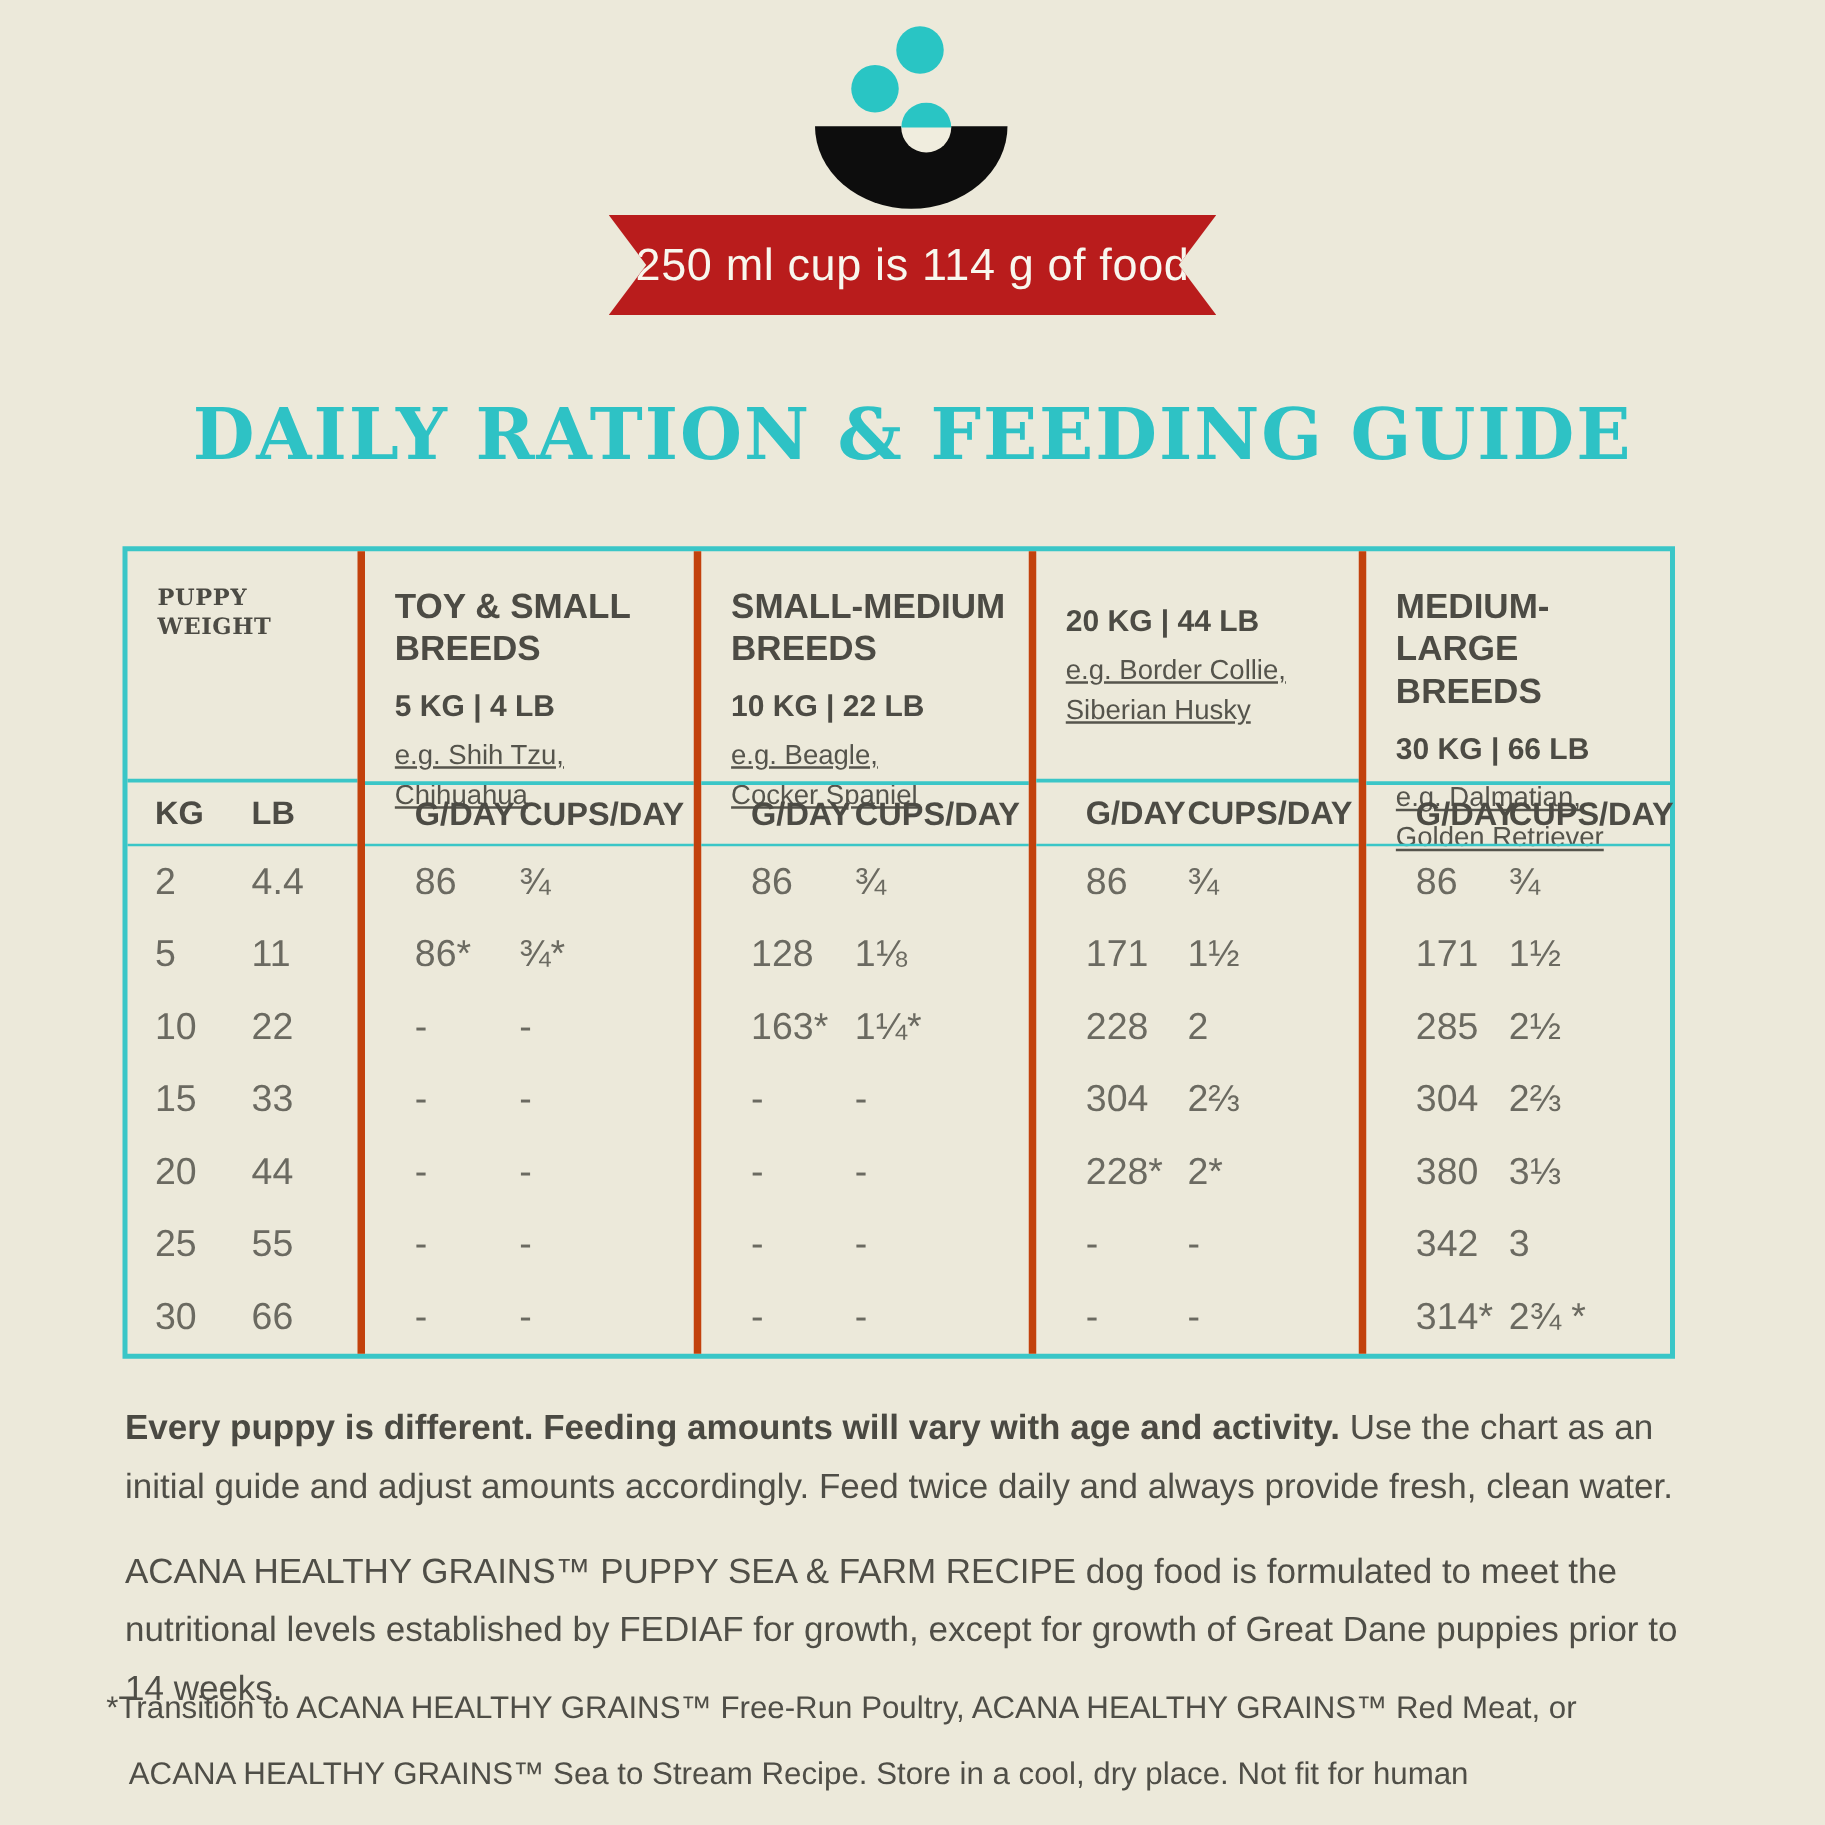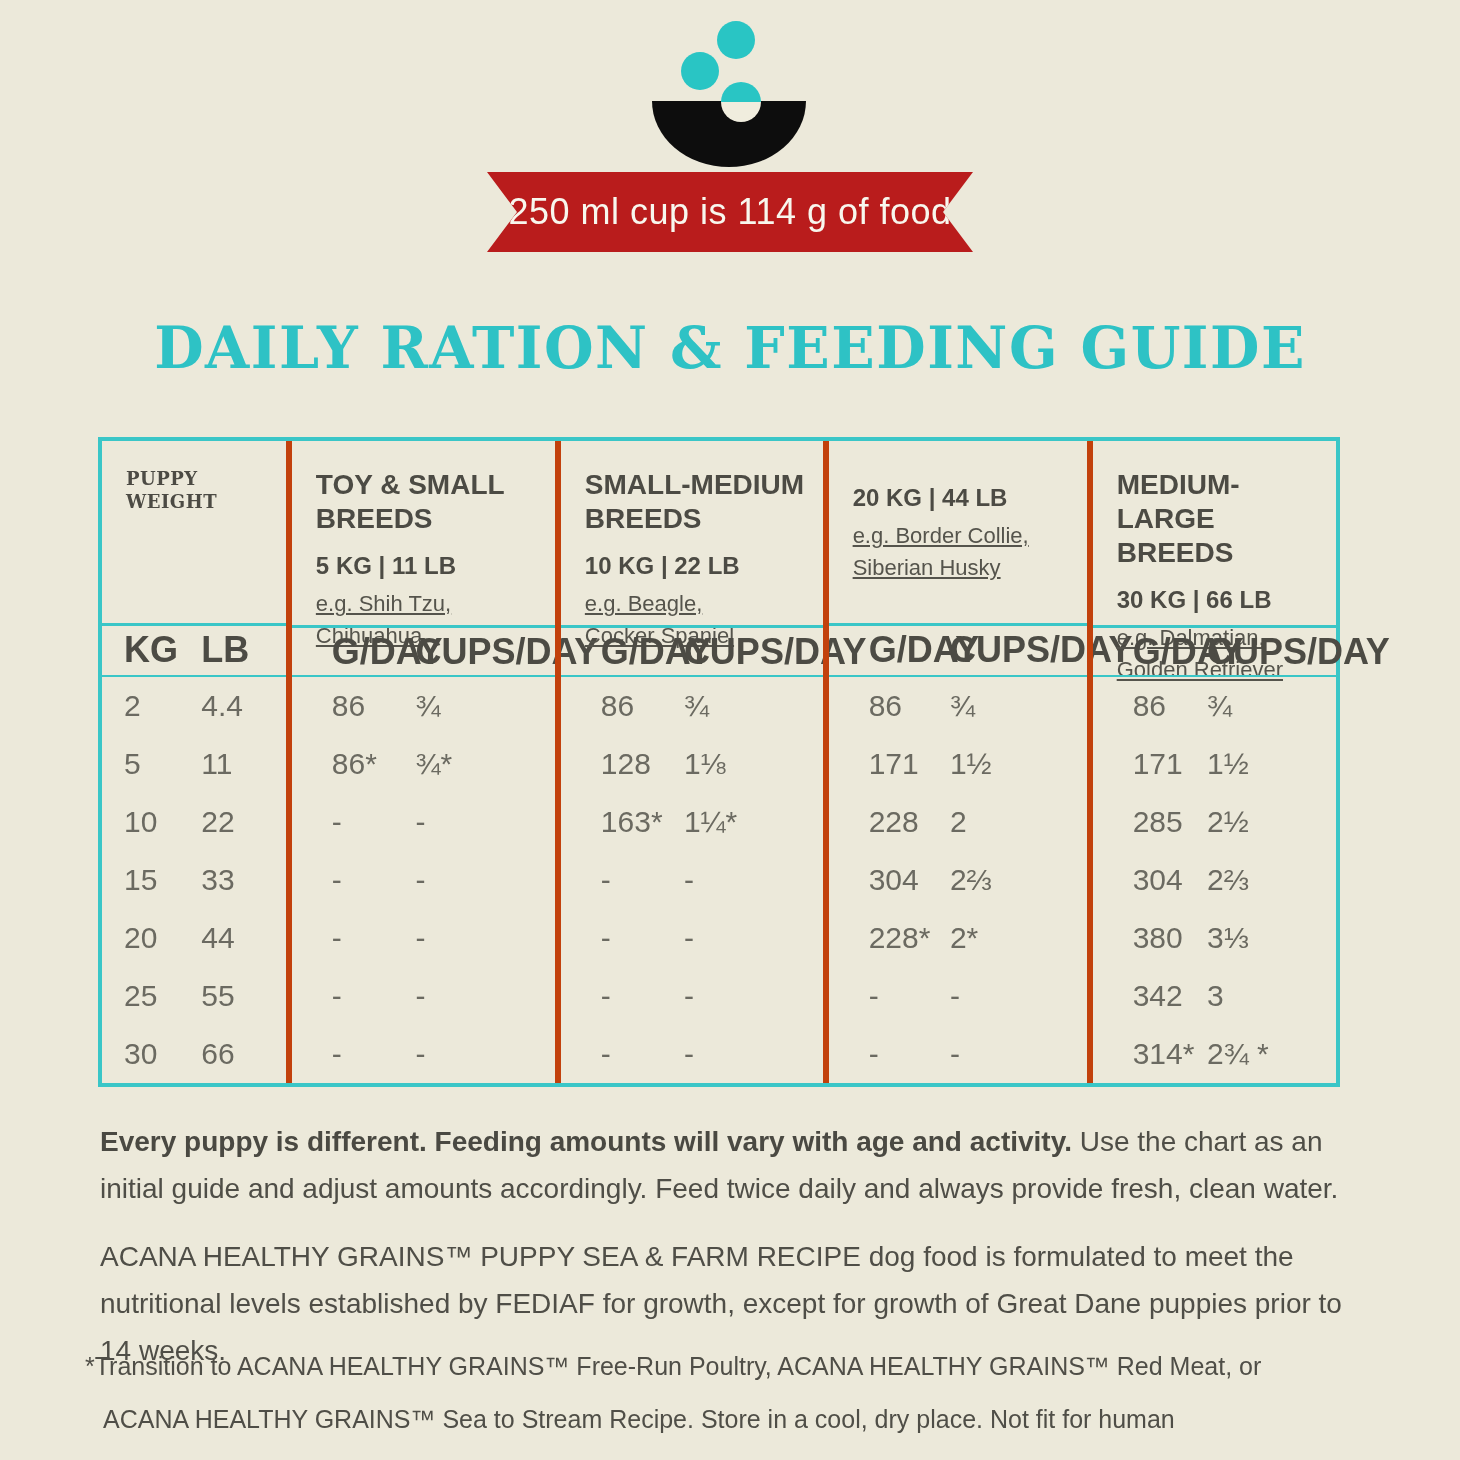--- a/index.html
+++ b/index.html
@@ -73,21 +73,21 @@
     white-space:pre-line;
   }
   .gname  { font-weight:bold; font-size:28px; line-height:1.22; max-width:230px; }
   .gweight{ font-weight:bold; font-size:24px; margin-top:16px; }
   .gex    { font-size:22px; color:#55544C; line-height:1.45; margin-top:8px;text-decoration:underline; }
   .gex span { display:block; }
 
   .gsub {
     height:55px; border-top:3px solid #3AC6C7; border-bottom:2px solid #3AC6C7;
     display:flex; align-items:center;
-    font-weight:bold; font-size:36px; color:#4C4B44;
+    font-weight:bold; font-size:26px; color:#4C4B44;
   }
   .gbody { flex:1; display:flex; flex-direction:column; }
   .trow { height:58px; display:flex; align-items:center;
           font-size:30px; color:#6B6A61; }
   .sc1 { width:47%; padding-left:40px; }
   .sc2 { flex:1; }
   .tg-weight .sc1 { width:54%; padding-left:22px; }
 
   
   .note { color:#4F4E47; }
@@ -153,21 +153,21 @@
       <div class="trow">
           <span class="sc1">30</span>
           <span class="sc2">66</span>
         </div>
     </div>
   </div>
 
   <div class="tgroup tg-b1">
     <div class="ghead">
       <div class="gname">TOY &amp; SMALL BREEDS</div>
-      <div class="gweight">5 KG | 11 LB</div>
+      <div class="gweight">5 KG | 4 LB</div>
       <div class="gex">
         <span>e.g. Shih Tzu,</span>
         <span>Chihuahua</span>
       </div>
     </div>
     <div class="gsub">
       <span class="sc1">G/DAY</span>
       <span class="sc2">CUPS/DAY</span>
     </div>
     <div class="gbody">

